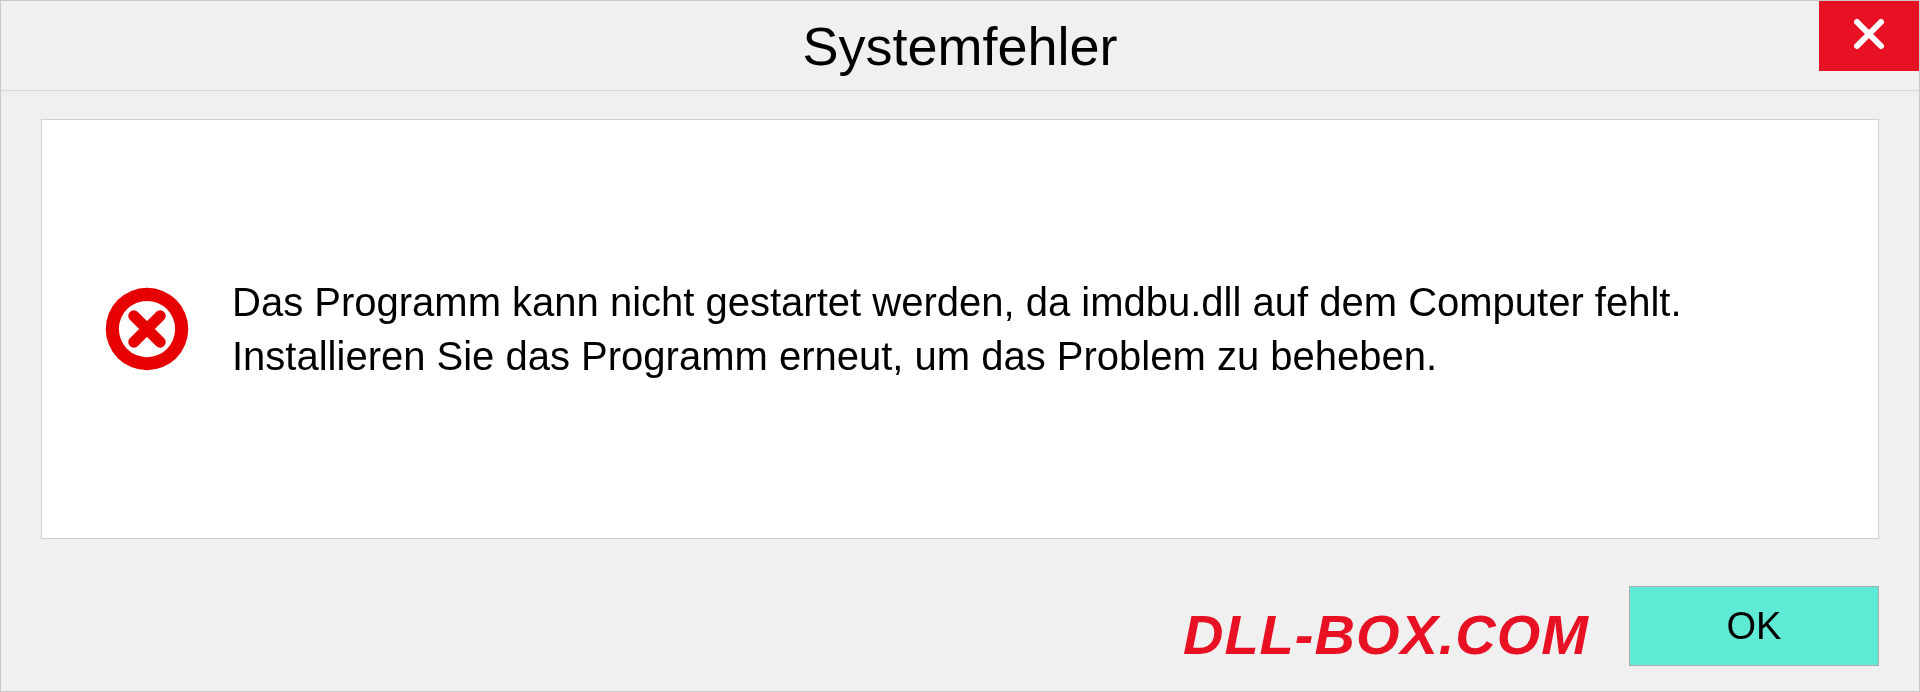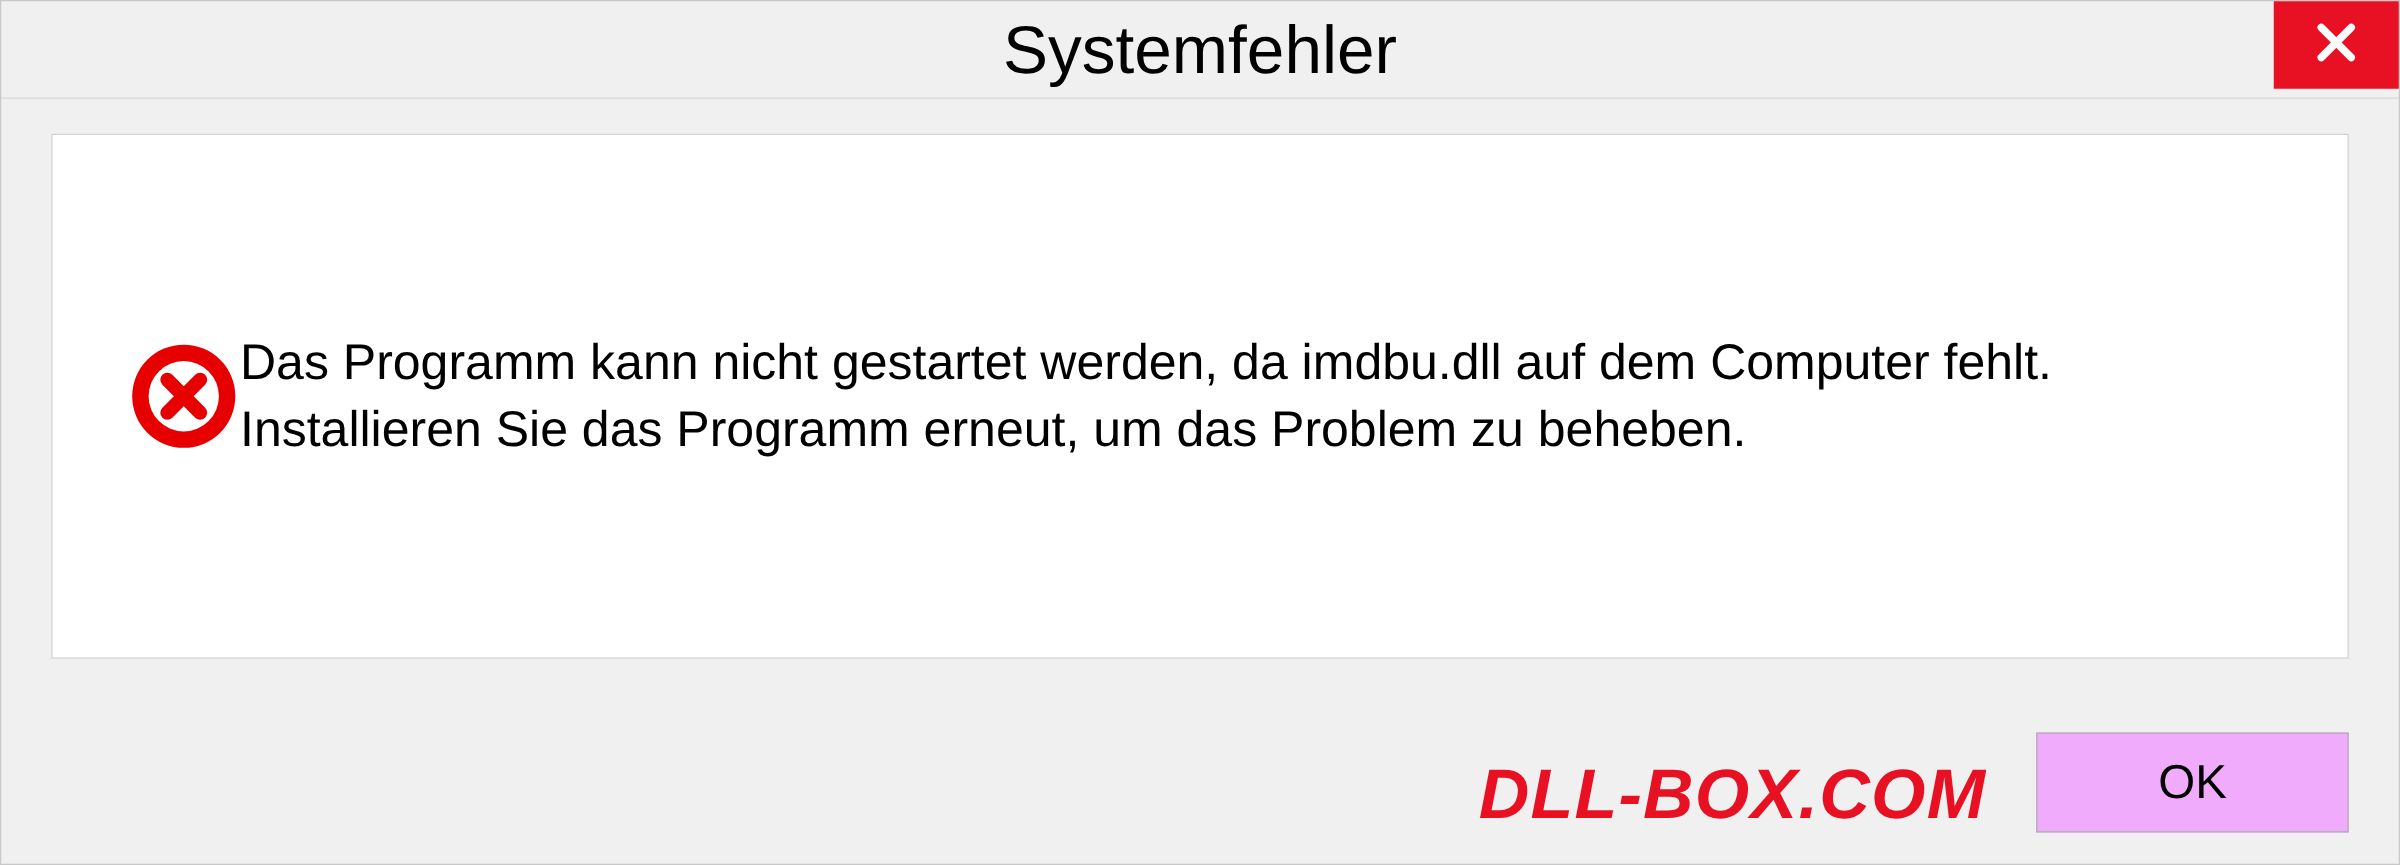--- a/index.html
+++ b/index.html
@@ -20,21 +20,21 @@
       width: 100%;
       height: 100%;
       background: #f0f0f0;
       border: 1px solid #c8c8c8;
       position: relative;
       display: flex;
       flex-direction: column;
     }
     
     .title-bar {
-      height: 78px;
+      height: 90px;
       display: flex;
       align-items: center;
       justify-content: center;
       position: relative;
       border-bottom: 1px solid #d8d8d8;
     }
     
     .title {
       font-size: 54px;
       font-weight: 400;
@@ -64,20 +64,21 @@
       padding: 28px 40px 0 40px;
     }
     
     .message-panel {
       background: #ffffff;
       border: 1px solid #d0d0d0;
       height: 420px;
       display: flex;
       align-items: center;
       padding: 0 60px;
+      gap: 40px;
     }
     
     .error-icon-large {
       flex-shrink: 0;
     }
     
     .error-icon-large svg {
       width: 90px;
       height: 90px;
       display: block;
@@ -105,21 +106,21 @@
       color: #e81123;
       letter-spacing: 1px;
       font-family: Arial, sans-serif;
       font-style: italic;
       margin-top: 16px;
     }
     
     .ok-button {
       width: 250px;
       height: 80px;
-      background: #f0abfc;
+      background: #5eead4;
       border: 1px solid #adadad;
       font-size: 38px;
       color: #000;
       cursor: pointer;
       display: flex;
       align-items: center;
       justify-content: center;
       font-family: inherit;
     }
   </style>

